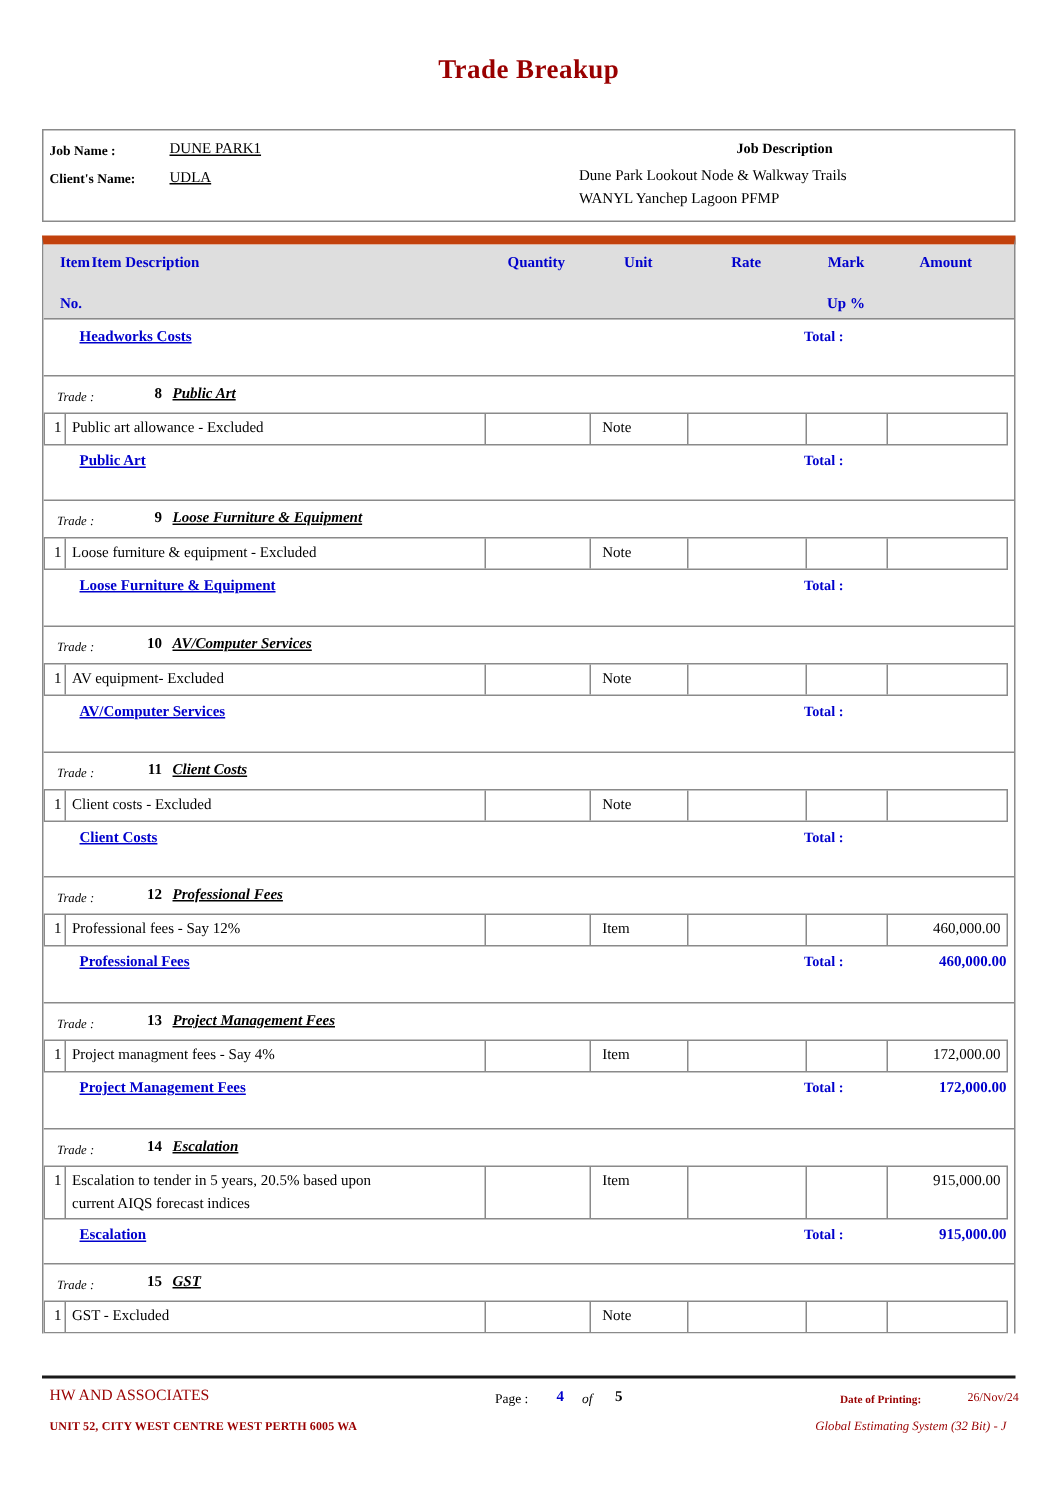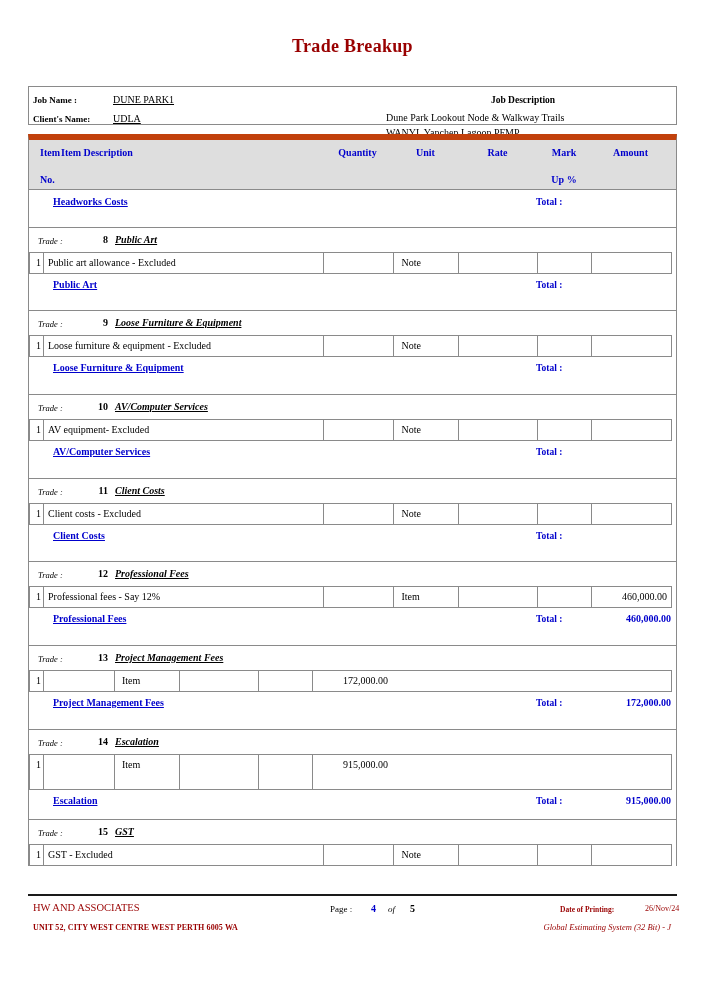--- a/index.html
+++ b/index.html
@@ -4,21 +4,21 @@
 <style>
   html,body{margin:0;padding:0;background:#ffffff;}
   .page{width:705px;height:997px;background:#ffffff;position:relative;
         font-family:"Liberation Serif",serif;color:#000;overflow:hidden;}
   .content{margin-left:28px;width:649px;}
 
   .title{padding-top:36px;text-align:center;font-size:18px;font-weight:bold;
          color:#990000;letter-spacing:.3px;}
 
   
-  .jobbox{position:relative;margin-top:29px;height:39px;border:1px solid #8a8a8a;
+  .jobbox{position:relative;margin-top:29px;height:62px;border:1px solid #8a8a8a;
           box-sizing:border-box;}
   .jb-lbl{position:absolute;font-weight:bold;font-size:9px;}
   .jb-val{position:absolute;font-size:10px;text-decoration:underline;white-space:pre;}
   .jb-name-lbl{left:4px;top:8px;}
   .jb-name-val{left:84px;top:7px;}
   .jb-client-lbl{left:4px;top:27px;}
   .jb-client-val{left:84px;top:26px;}
   .jd-label{position:absolute;left:330px;width:328px;top:8px;text-align:center;
             font-weight:bold;font-size:9.5px;}
   .jd-line1{position:absolute;left:357px;top:25px;font-size:10px;}
@@ -235,20 +235,21 @@
       </div>
 
       <div class="sect h84">
         <div class="trade-head">
           <span class="trade-lbl">Trade :</span>
           <span class="trade-no">13</span>
           <span class="trade-name">Project Management Fees</span>
         </div>
         <div class="irow">
           <div class="ci c-no">1</div>
+          <div class="ci c-desc">Project managment fees - Say 4%</div>
           <div class="ci c-qty"></div>
           <div class="ci c-unit">Item</div>
           <div class="ci c-rate"></div>
           <div class="ci c-mark"></div>
           <div class="ci c-amt">172,000.00</div>
         </div>
         <div class="trow">
           <span class="t-name">Project Management Fees</span>
           <span class="t-label">Total :</span>
           <span class="t-amt">172,000.00</span>
@@ -256,20 +257,24 @@
       </div>
 
       <div class="sect h90">
         <div class="trade-head">
           <span class="trade-lbl">Trade :</span>
           <span class="trade-no">14</span>
           <span class="trade-name">Escalation</span>
         </div>
         <div class="irow two">
           <div class="ci c-no">1</div>
+          <div class="ci c-desc">
+            <div>Escalation to tender in 5 years, 20.5% based upon</div>
+            <div>current AIQS forecast indices</div>
+          </div>
           <div class="ci c-qty"></div>
           <div class="ci c-unit">Item</div>
           <div class="ci c-rate"></div>
           <div class="ci c-mark"></div>
           <div class="ci c-amt">915,000.00</div>
         </div>
         <div class="trow">
           <span class="t-name">Escalation</span>
           <span class="t-label">Total :</span>
           <span class="t-amt">915,000.00</span>

